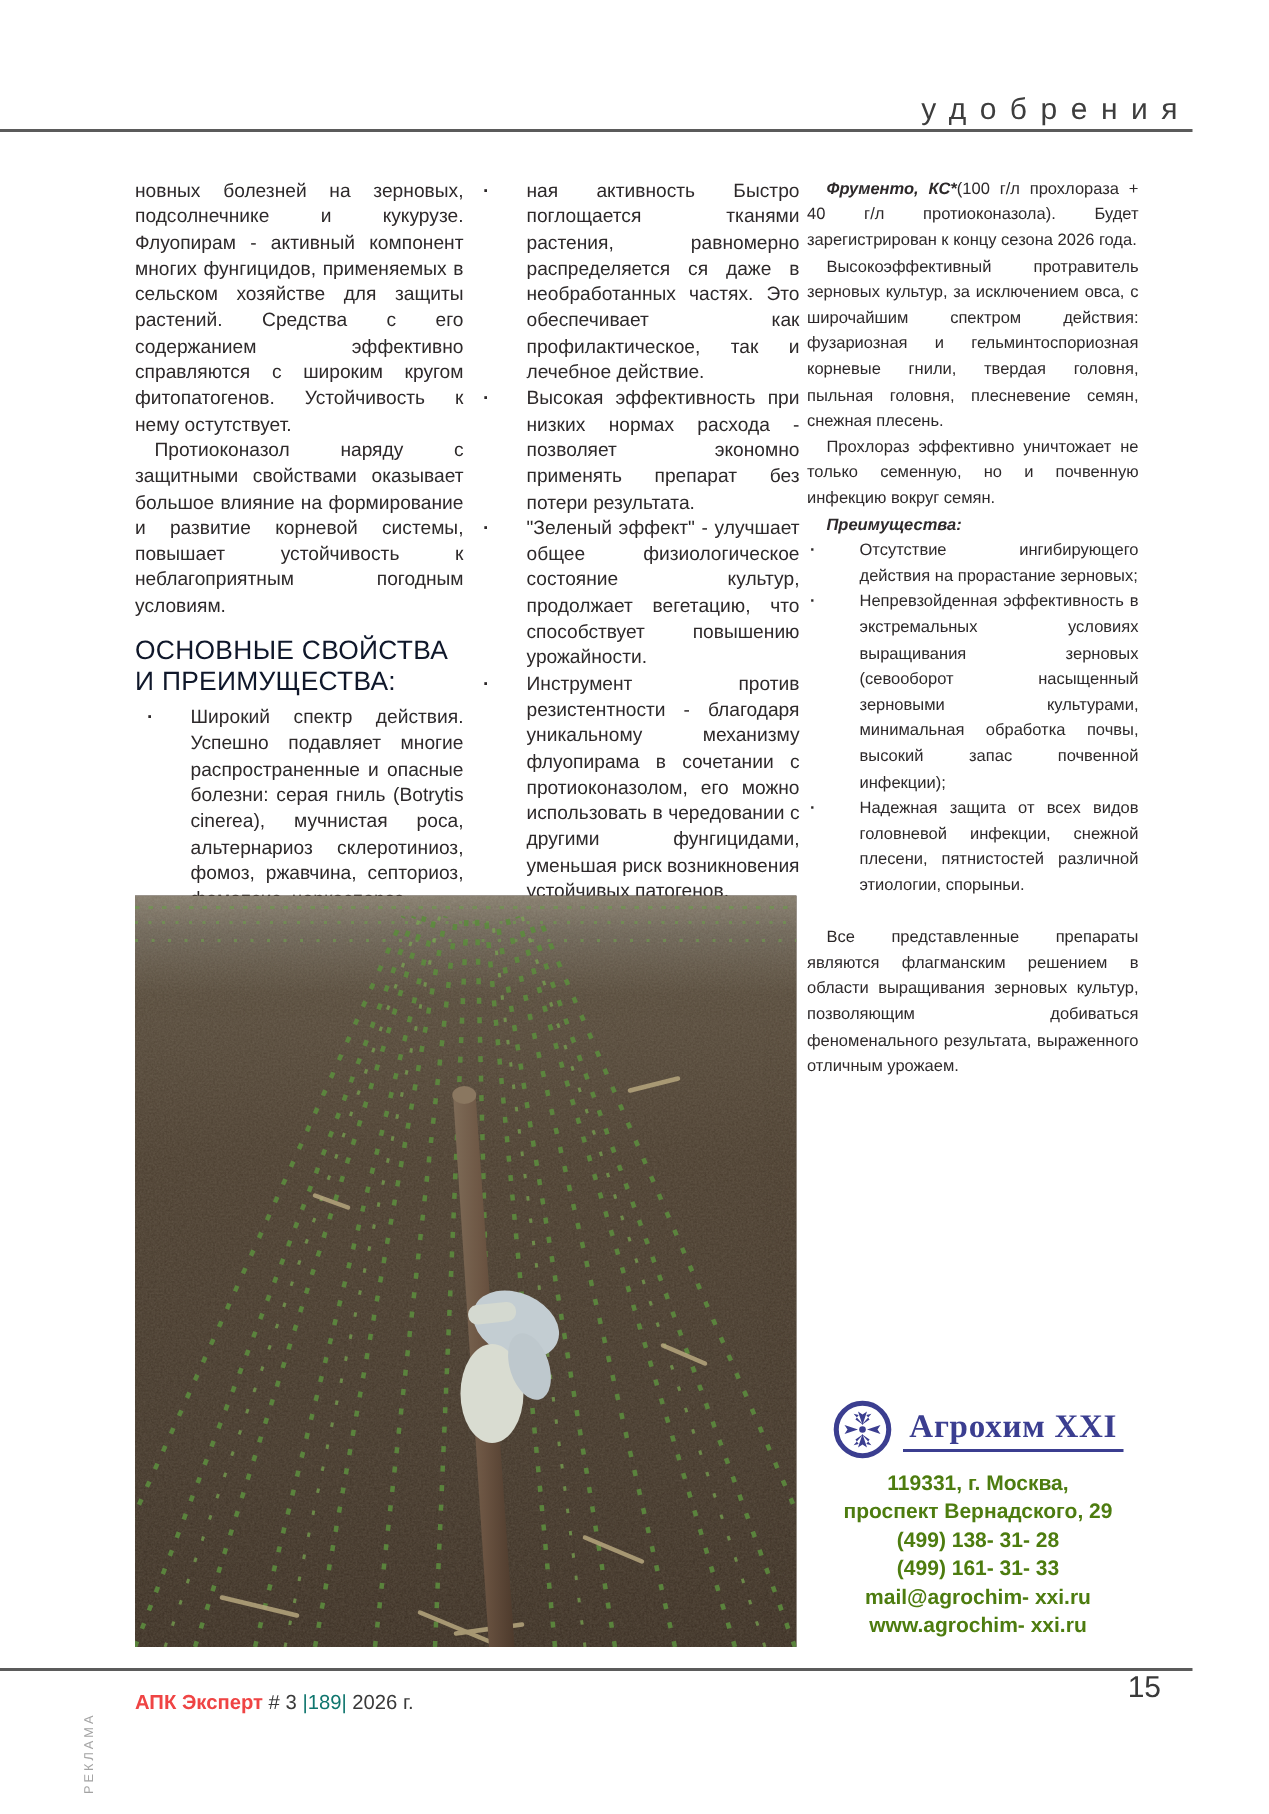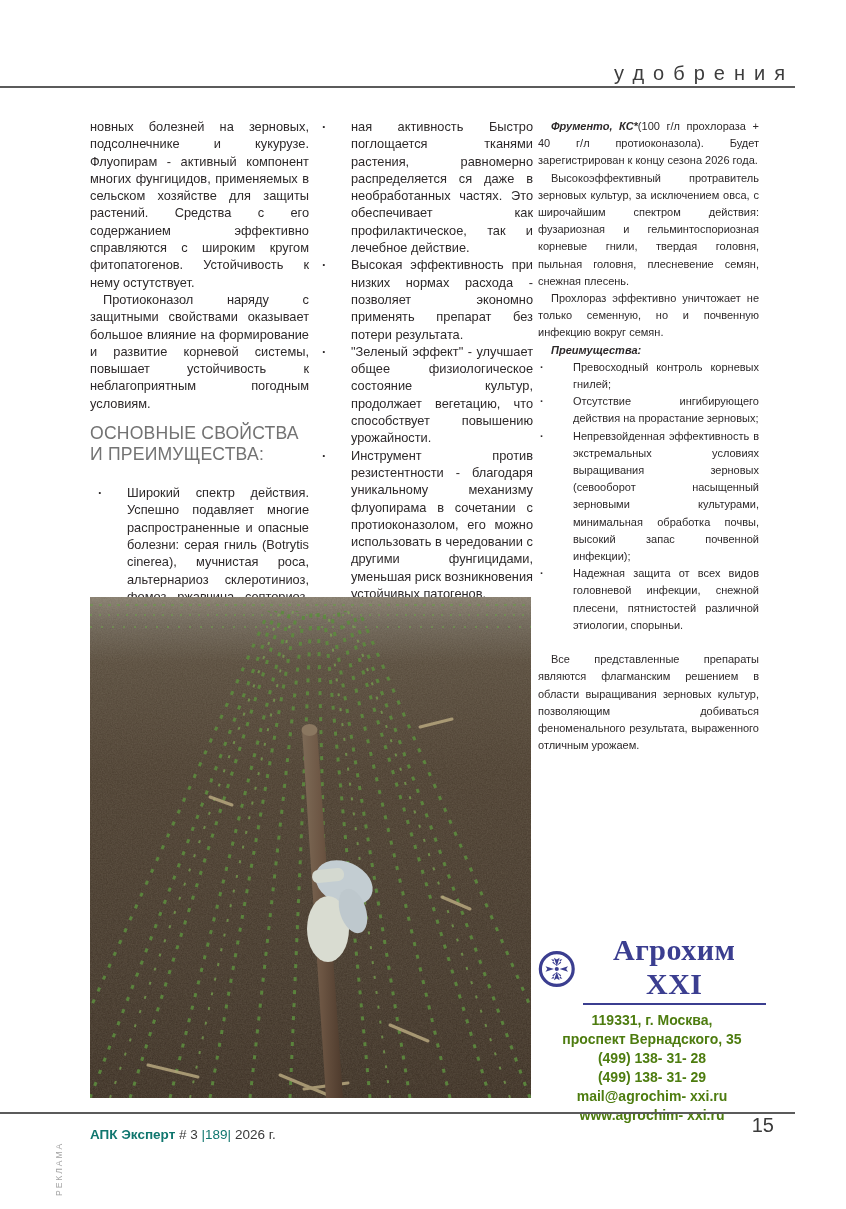--- a/index.html
+++ b/index.html
@@ -25,50 +25,50 @@
     font-size:12.8px;line-height:17.3px;text-align:justify;
     color:#2d292a;
   }
   .col-1{left:90px;width:219px;}
   .col-2{left:314px;width:219px;}
   .col-3{left:538px;width:221px;font-size:11px;line-height:17.2px;}
   .col p{margin:0;}
   .p-indent{text-indent:13px;}
   .lead-bi{font-weight:700;font-style:italic;}
   .props-heading{
-    font-size:17.6px;line-height:20.5px;font-weight:400;color:#737373;
-    margin:11px 0 20px 0;text-align:left;letter-spacing:.2px;
+    font-size:17.6px;line-height:20.5px;font-weight:400;color:#0f172a;
+    margin:11px 0 5px 0;text-align:left;letter-spacing:.2px;
   }
   ul.bul{list-style:none;margin:0;padding:0;}
   ul.bul li{position:relative;padding-left:37px;text-align:justify;}
   ul.bul li::before{content:"\00B7";position:absolute;left:8px;top:0;font-weight:700;}
   .col-3 ul.bul li{padding-left:35px;}
   .col-3 ul.bul li::before{left:2px;}
   .gap-md{height:17px;}
 
   
   .photo{
     position:absolute;left:90px;top:597px;width:441px;height:501px;
     overflow:hidden;background:#43372a;
   }
   .photo svg{display:block;}
 
   
   .contact{position:absolute;left:538px;top:933px;width:228px;text-align:center;}
   .logo-row{display:flex;align-items:center;justify-content:center;gap:7px;}
   .logo-name{
     font-family:"Liberation Serif",serif;font-weight:700;
-    font-size:30px;color:#3b3e90;border-bottom:2.5px solid #3b3e90;
+    font-size:22px;color:#3b3e90;border-bottom:2.5px solid #3b3e90;
     padding:0 4px 2px 4px;letter-spacing:.5px;
   }
   .addr{margin-top:6px;font-weight:700;font-size:14px;line-height:19px;color:#4d7c0f;}
 
   
   .footer-info{position:absolute;left:90px;top:1127px;font-size:13.5px;color:#3a3a3a;}
-  .footer-info .mag{font-weight:700;color:#0f766e;}
+  .footer-info .mag{font-weight:700;color:#ef4444;}
   .footer-info .red{color:#0f766e;text-align:center;}
   .page-number{position:absolute;right:72px;top:1114px;font-size:20px;color:#3a3a3a;}
   .side-label{
     position:absolute;left:54px;top:1126px;height:70px;
     writing-mode:vertical-rl;transform:rotate(180deg);
     font-size:8.5px;letter-spacing:2px;color:#a3a3a3;
   }
 </style>
 </head>
 <body>
@@ -99,21 +99,20 @@
       <li>Инструмент против резистентности -  благодаря уникальному механизму флуопирама в сочетании с протиоконазолом, его можно использовать в чередовании с другими фунгицидами, уменьшая риск возникновения устойчивых патогенов.</li>
     </ul>
   </div>
 
   <div class="col col-3">
     <p class="p-indent"><span class="lead-bi">Фрументо, КС*</span><span>(100 г/л прохлораза + 40 г/л протиоконазола). Будет зарегистрирован к концу сезона 2026 года.</span></p>
     <p class="p-indent">Высокоэффективный протравитель зерновых культур, за исключением овса, с широчайшим спектром действия: фузариозная и гельминтоспориозная корневые гнили, твердая головня, пыльная головня, плесневение семян, снежная плесень.</p>
     <p class="p-indent">Прохлораз эффективно уничтожает не только семенную, но и почвенную инфекцию вокруг семян.</p>
     <p class="p-indent lead-bi">Преимущества:</p>
     <ul class="bul">
-      <li>Превосходный контроль корневых гнилей;</li>
       <li>Отсутствие ингибирующего действия на прорастание зерновых;</li>
       <li>Непревзойденная эффективность в экстремальных условиях выращивания зерновых (севооборот насыщенный зерновыми культурами, минимальная обработка почвы, высокий запас почвенной инфекции);</li>
       <li>Надежная защита от всех видов головневой инфекции, снежной плесени, пятнистостей различной этиологии, спорыньи.</li>
     </ul>
     <div class="gap-md"></div>
     <p class="p-indent">Все представленные препараты являются флагманским решением в области выращивания зерновых культур,  позволяющим добиваться феноменального результата, выраженного отличным урожаем.</p>
   </div>
 
   <div class="photo">
     <svg width="441" height="501" viewBox="0 0 441 501" xmlns="http://www.w3.org/2000/svg">
@@ -219,23 +218,23 @@
               <path d="M0,-3 L-3,-12 L0,-10 L3,-12 Z"></path>
             </g>
             <circle r="2.2"></circle>
           </g>
         </g>
       </svg>
       <span class="logo-name">Агрохим XXI</span>
     </div>
     <div class="addr">
       <div>119331, г. Москва,</div>
-      <div>проспект Вернадского, 35</div>
+      <div>проспект Вернадского, 29</div>
       <div>(499) 138- 31- 28</div>
-      <div>(499) 138- 31- 29</div>
+      <div>(499) 161- 31- 33</div>
       <div>mail@agrochim- xxi.ru</div>
       <div>www.agrochim- xxi.ru</div>
     </div>
   </div>
 
   <div class="rule rule-bottom"></div>
   <div class="side-label">РЕКЛАМА</div>
   <div class="footer-info"><span class="mag">АПК Эксперт</span><span> # 3 </span><span class="red">|189|</span><span> 2026 г.</span></div>
   <div class="page-number">15</div>
 

